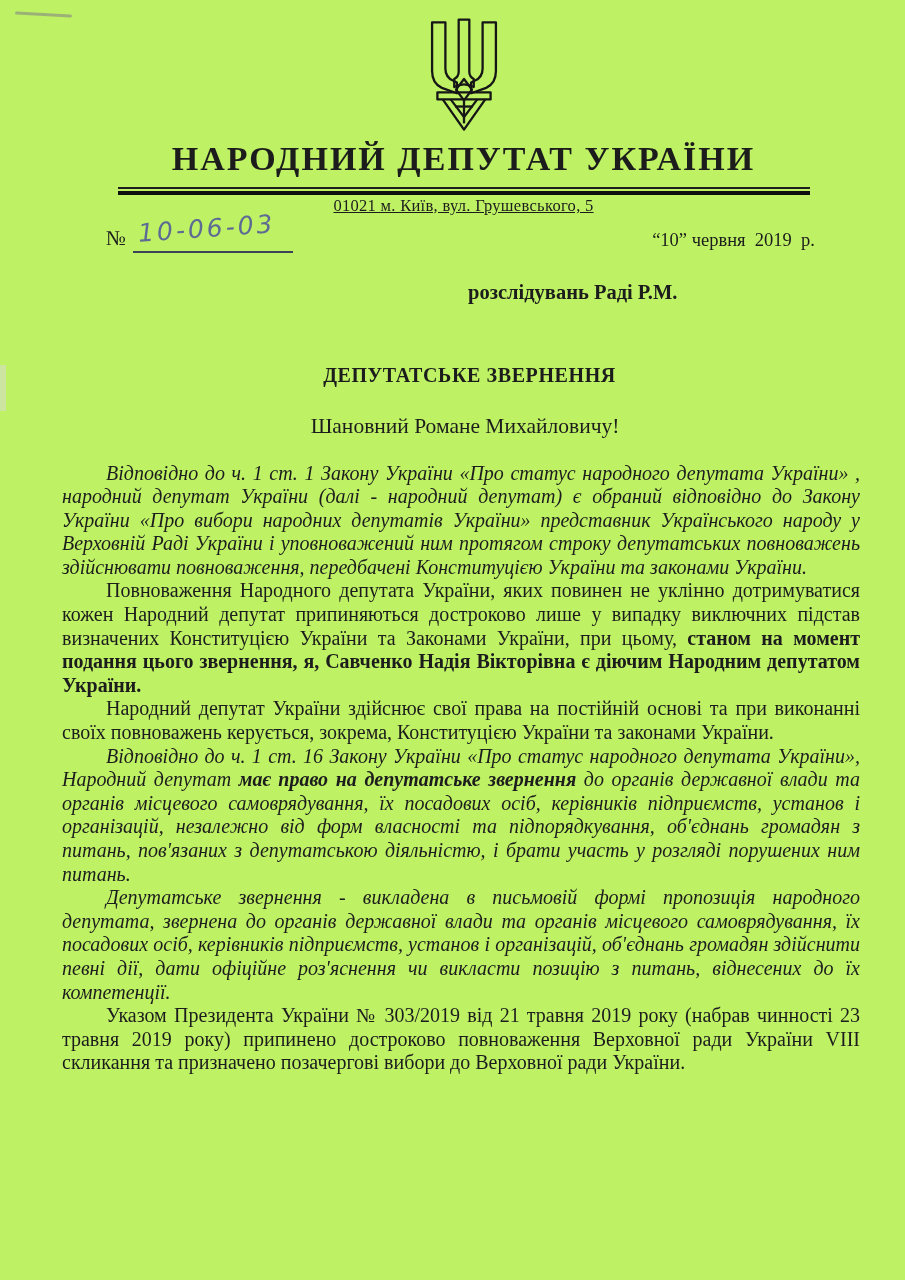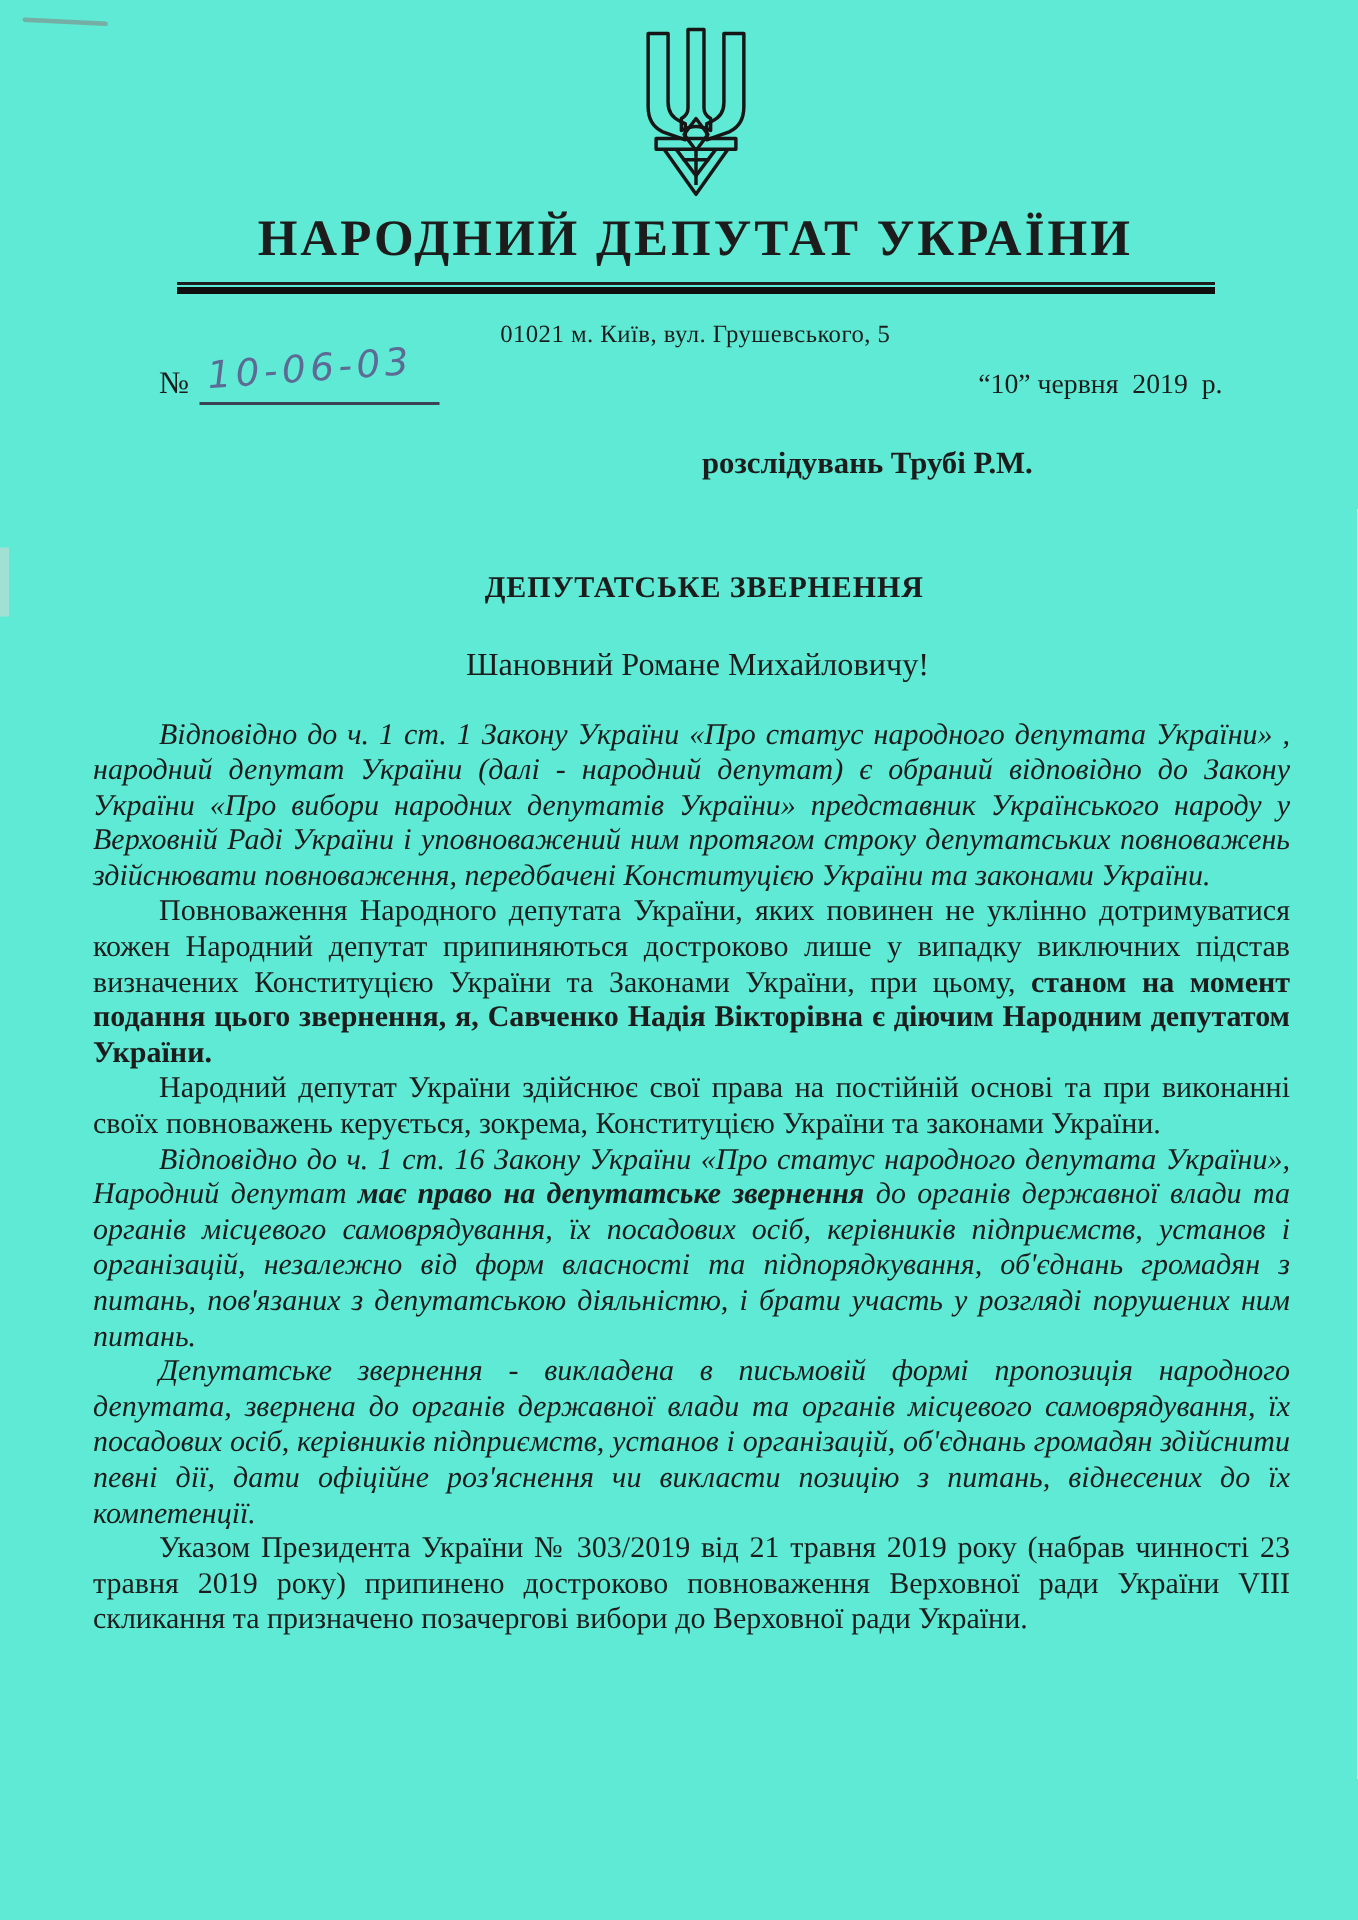--- a/index.html
+++ b/index.html
@@ -1,21 +1,21 @@
 <!DOCTYPE html>
 <html><head>
 <meta charset="utf-8">
 <style>
   html, body { margin: 0; padding: 0; background: #ffffff; }
   .page {
     position: relative;
     width: 905px;
     height: 1280px;
     margin: 0 auto;
-    background: #5eead4;
+    background: #bef264;
     color: #1c1c1c;
     font-family: "Liberation Serif", serif;
     overflow: hidden;
   }
   
   .streak {
     position: absolute; left: 15px; top: 13px;
     width: 57px; height: 3px; background: #858585;
     opacity: .6; transform: rotate(3deg); border-radius: 2px;
   }
@@ -35,21 +35,21 @@
     white-space: nowrap;
   }
   .lh-rule {
     width: 692px; height: 9px; margin: 0 auto;
     background: linear-gradient(to bottom,
       #1e1e1e 0px, #1e1e1e 2px,
       rgba(0,0,0,0) 2px, rgba(0,0,0,0) 3.5px,
       #0f0f0f 3.5px, #0f0f0f 8px,
       rgba(0,0,0,0) 8px);
   }
-  .lh-address { font-size: 16.5px; margin-top: 16px; letter-spacing: .3px; }
+  .lh-address { font-size: 16.5px; margin-top: 0; letter-spacing: .3px; text-decoration: underline; }
   
   .refline {
     display: flex; justify-content: space-between; align-items: flex-start;
     padding: 3px 90px 0 106px;
   }
   .refno { display: flex; align-items: flex-end; font-size: 21px; }
   .no-sym { padding-bottom: 2px; }
   .hw-field {
     display: inline-block; position: relative;
     width: 160px; height: 32px; margin-left: 7px;
@@ -132,21 +132,21 @@
     <div class="refno">
       <span class="no-sym">№</span>
       <span class="hw-field">
         <span class="hw">10-06-03</span>
       </span>
     </div>
     <div class="dateline">“10” червня  2019  р.</div>
   </div>
 
   <div class="addressee">
-    <div class="bold">розслідувань Трубі Р.М.</div>
+    <div class="bold">розслідувань Раді Р.М.</div>
   </div>
 
   <div class="doc-title">ДЕПУТАТСЬКЕ ЗВЕРНЕННЯ</div>
 
   <div class="salutation">Шановний Романе Михайловичу!</div>
 
   <div class="letter-body" id="letter-body">
       <p class="italic"><span>Відповідно до ч. 1 ст. 1 Закону України «Про статус народного депутата України» , народний депутат України (далі - народний депутат) є обраний відповідно до Закону України «Про вибори народних депутатів України» представник Українського народу у Верховній Раді України і уповноважений ним протягом строку депутатських повноважень здійснювати повноваження, передбачені Конституцією України та законами України.</span></p>
       <p class="normal"><span>Повноваження Народного депутата України, яких повинен не уклінно дотримуватися кожен Народний депутат припиняються достроково лише у випадку виключних підстав визначених Конституцією України та Законами України, при цьому, </span><b>станом на момент подання цього звернення, я, Савченко Надія Вікторівна є діючим Народним депутатом України.</b></p>
       <p class="normal"><span>Народний депутат України здійснює свої права на постійній основі та при виконанні своїх повноважень керується, зокрема, Конституцією України та законами України.</span></p>

